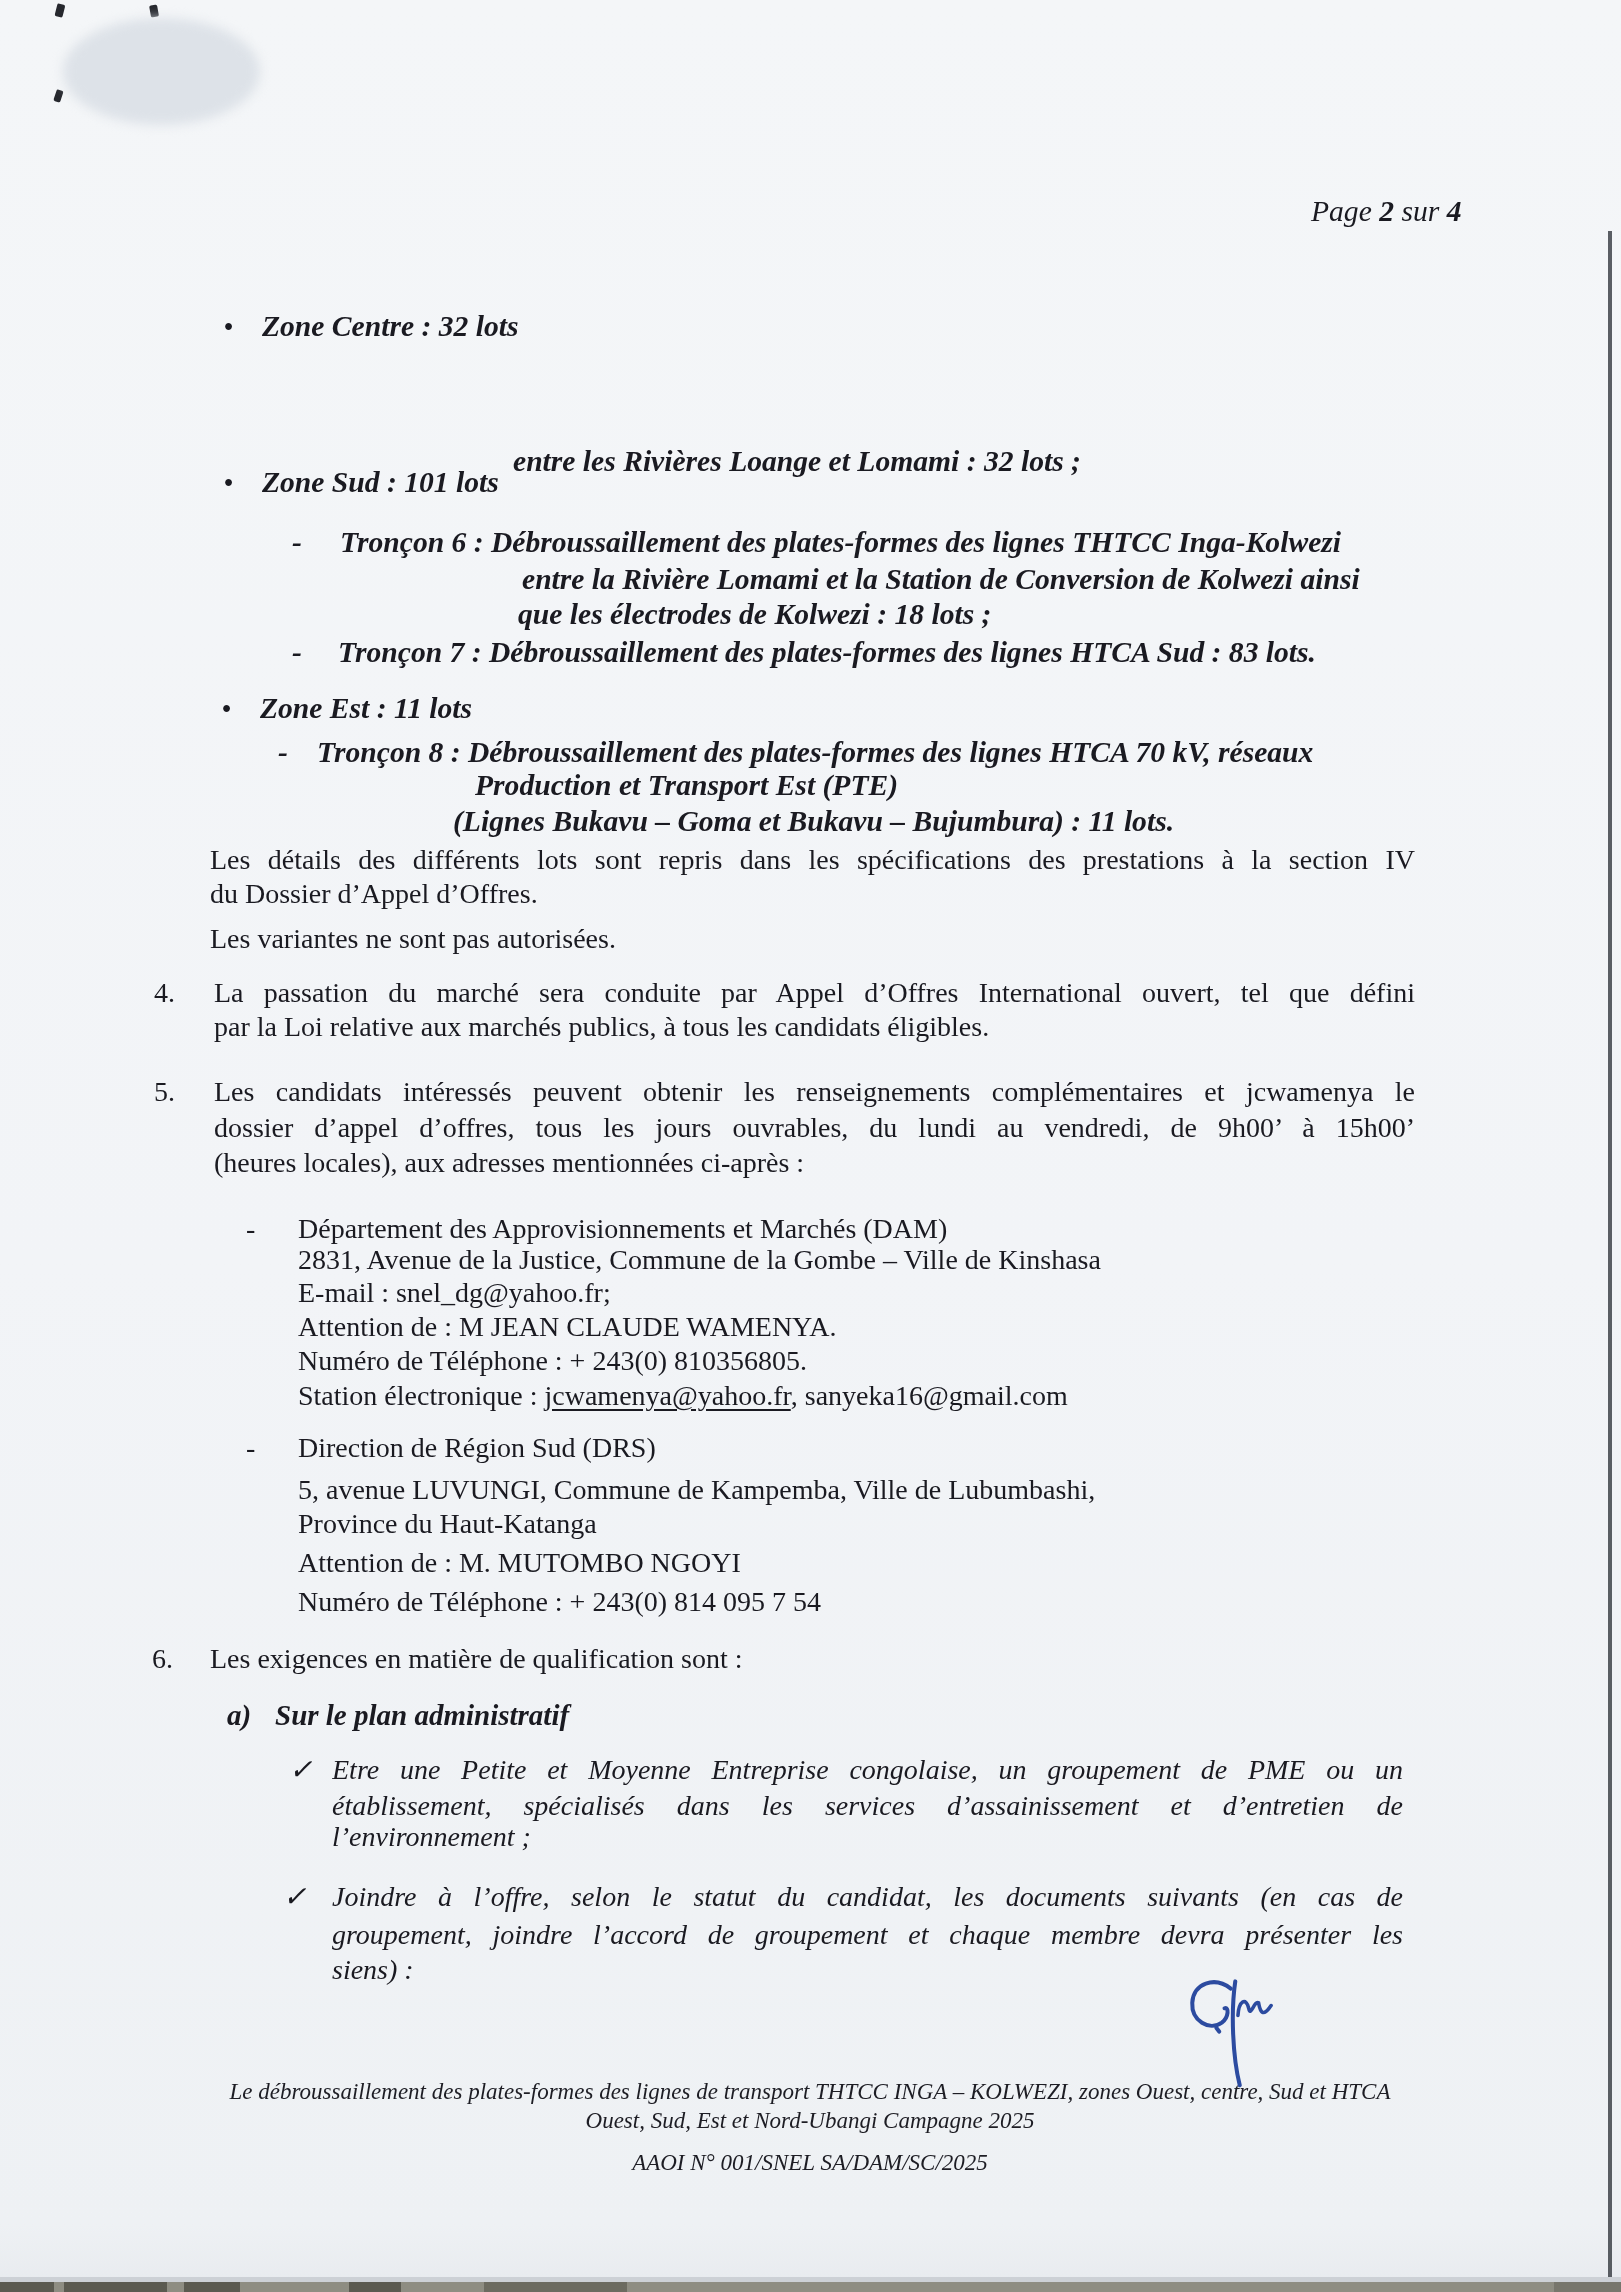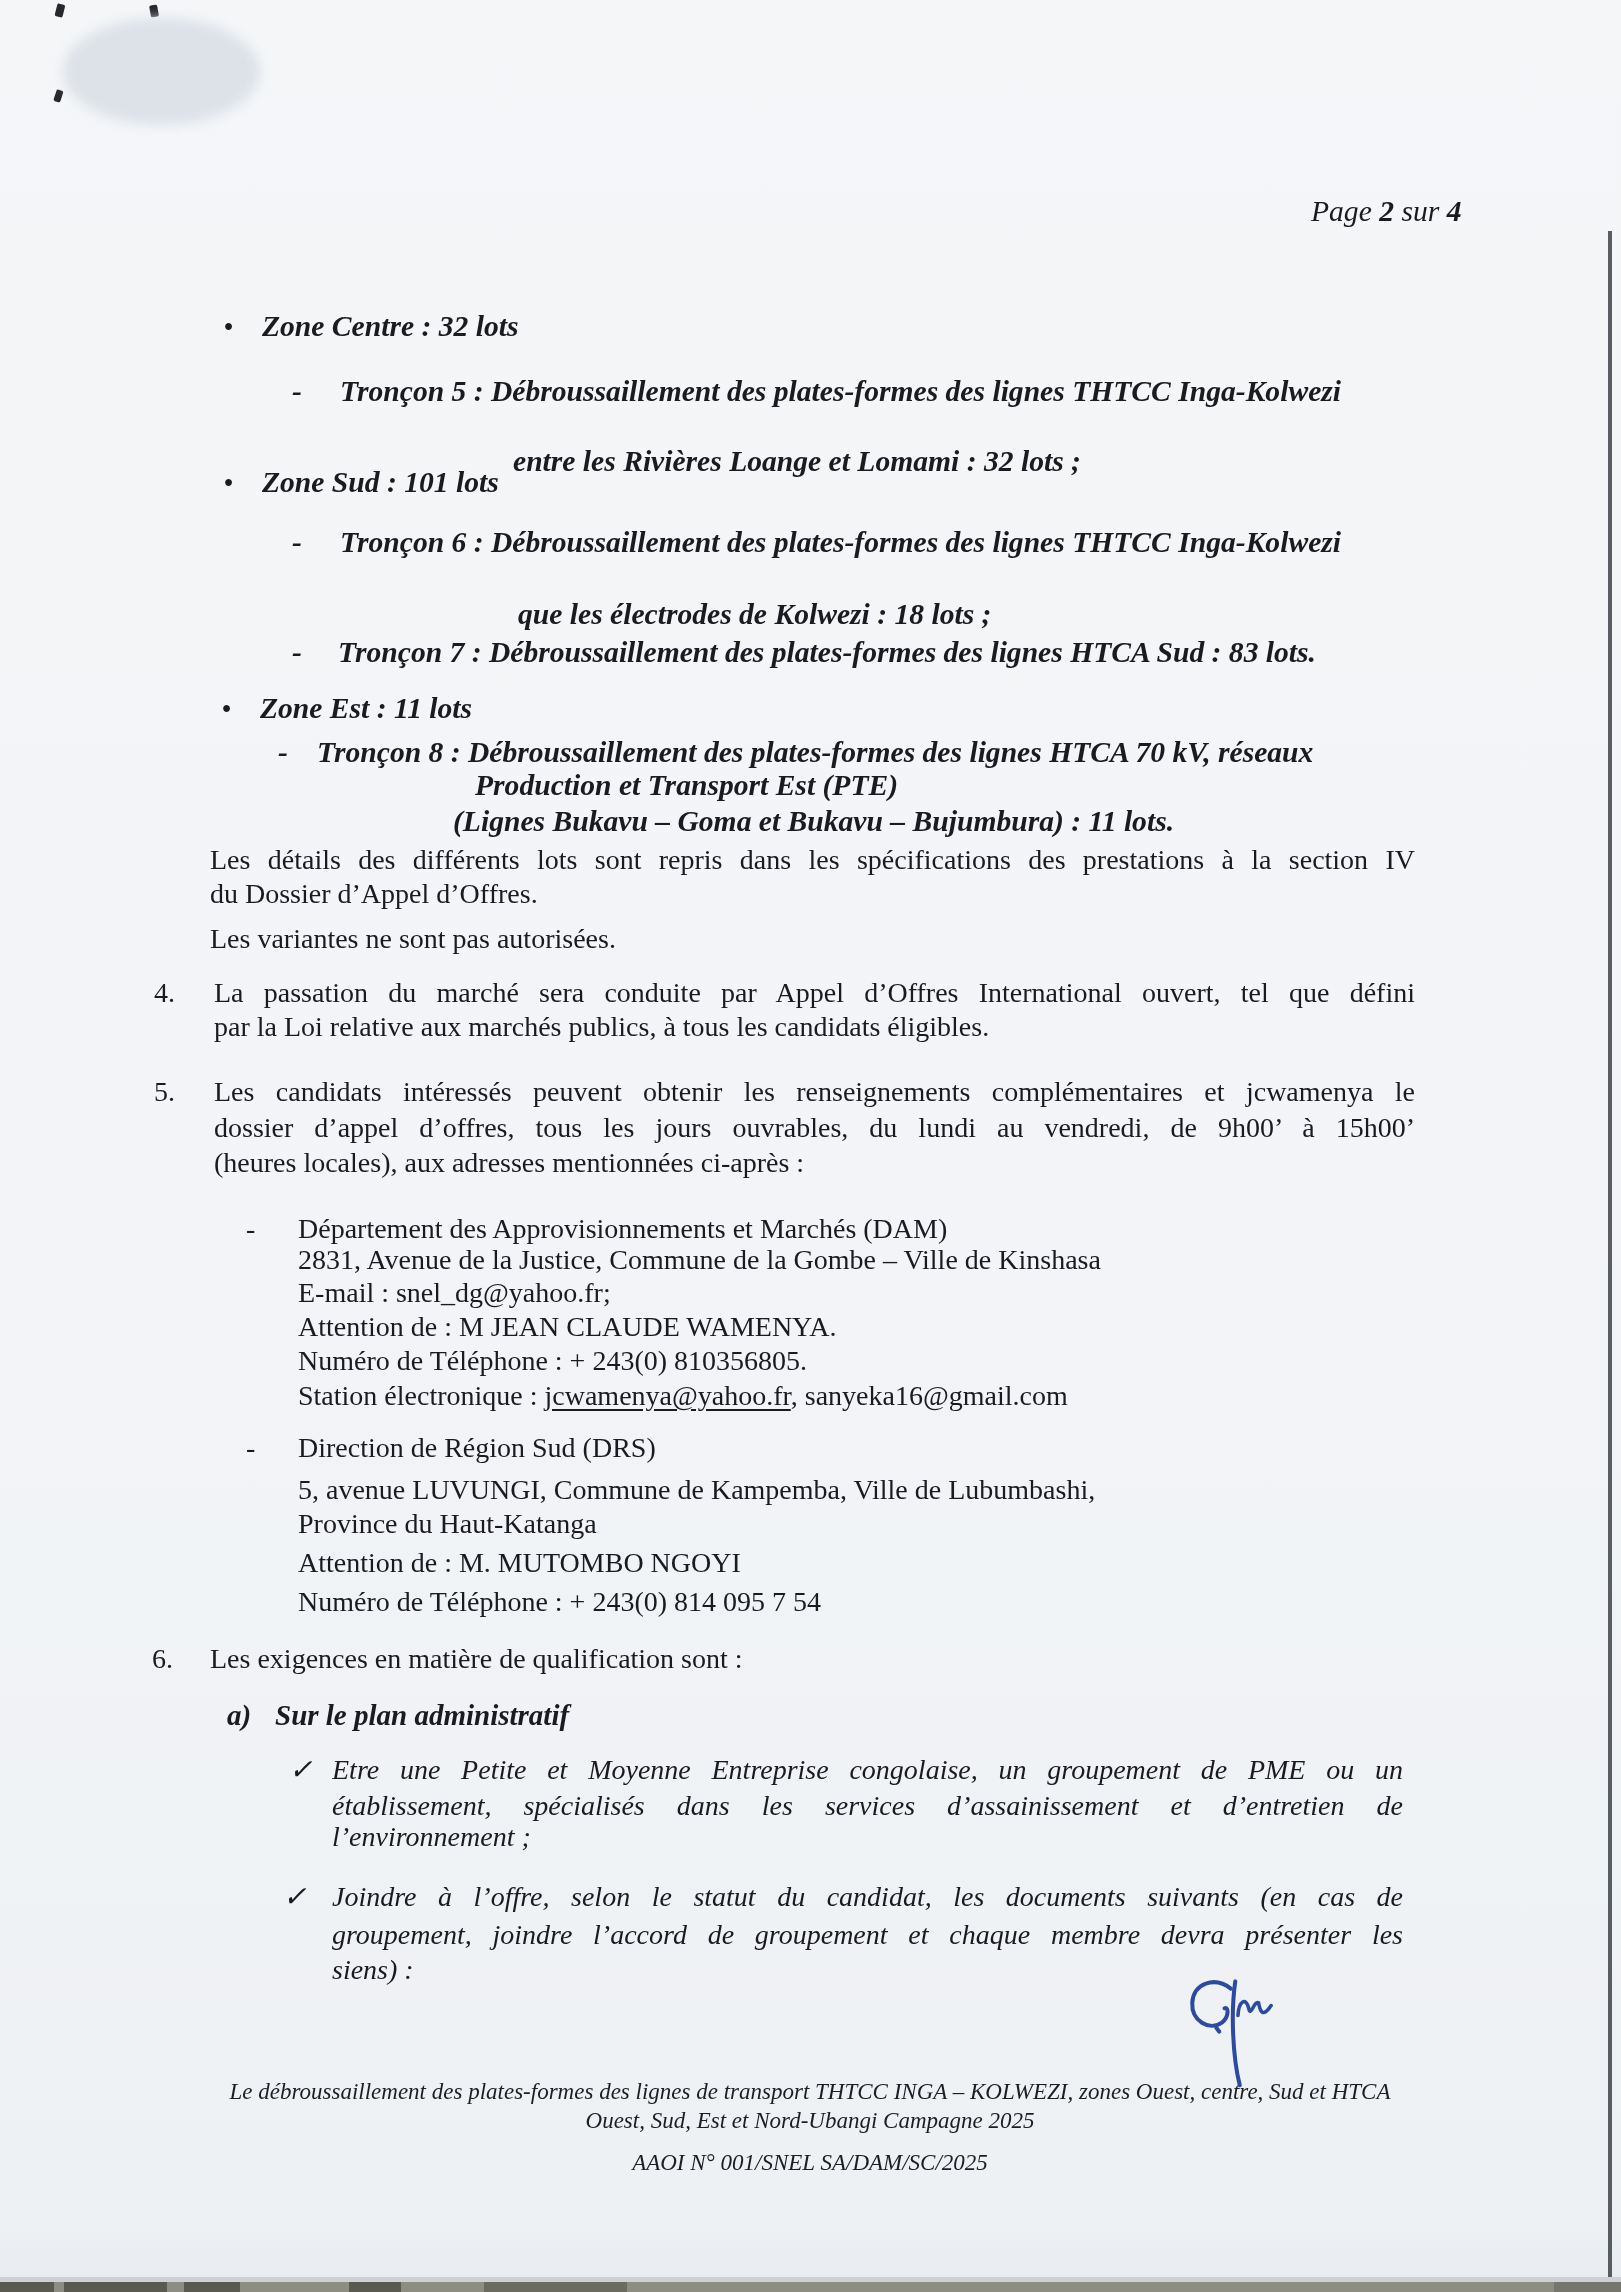--- a/index.html
+++ b/index.html
@@ -43,31 +43,29 @@
   <div class="abs pagenum" style="left:1311px;top:193px;">
     <span class="it">Page</span>
     <span class="bi">2</span>
     <span class="it">sur</span>
     <span class="bi">4</span>
   </div>
 
   <div class="abs zone" style="left:224px;top:308px;">
     <span class="zbullet">•</span><span>Zone Centre : 32 lots</span>
   </div>
-  <div class="abs zone" style="left:292px;top:373px;">
-    <span class="tdash" style="width:48px;">-</span><span>Tronçon 5 : Débroussaillement des plates-formes des lignes THTCC Inga-Kolwezi</span>
-  </div>
   <div class="abs zone" style="left:513px;top:407px;margin-top:36px;">entre les Rivières Loange et Lomami : 32 lots ;</div>
 
   <div class="abs zone" style="left:224px;top:464px;">
     <span class="zbullet">•</span><span>Zone Sud : 101 lots</span>
   </div>
   <div class="abs zone" style="left:292px;top:524px;">
     <span class="tdash" style="width:48px;">-</span><span>Tronçon 6 : Débroussaillement des plates-formes des lignes THTCC Inga-Kolwezi</span>
   </div>
+  <div class="abs zone" style="left:522px;top:561px;">entre la Rivière Lomami et la Station de Conversion de Kolwezi ainsi</div>
   <div class="abs zone" style="left:518px;top:596px;">que les électrodes de Kolwezi : 18 lots ;</div>
   <div class="abs zone" style="left:292px;top:634px;">
     <span class="tdash" style="width:46px;">-</span><span>Tronçon 7 : Débroussaillement des plates-formes des lignes HTCA Sud : 83 lots.</span>
   </div>
 
   <div class="abs zone" style="left:222px;top:690px;">
     <span class="zbullet">•</span><span>Zone Est : 11 lots</span>
   </div>
   <div class="abs zone" style="left:278px;top:734px;">
     <span class="tdash" style="width:39px;">-</span><span>Tronçon 8 : Débroussaillement des plates-formes des lignes HTCA 70 kV, réseaux</span>

